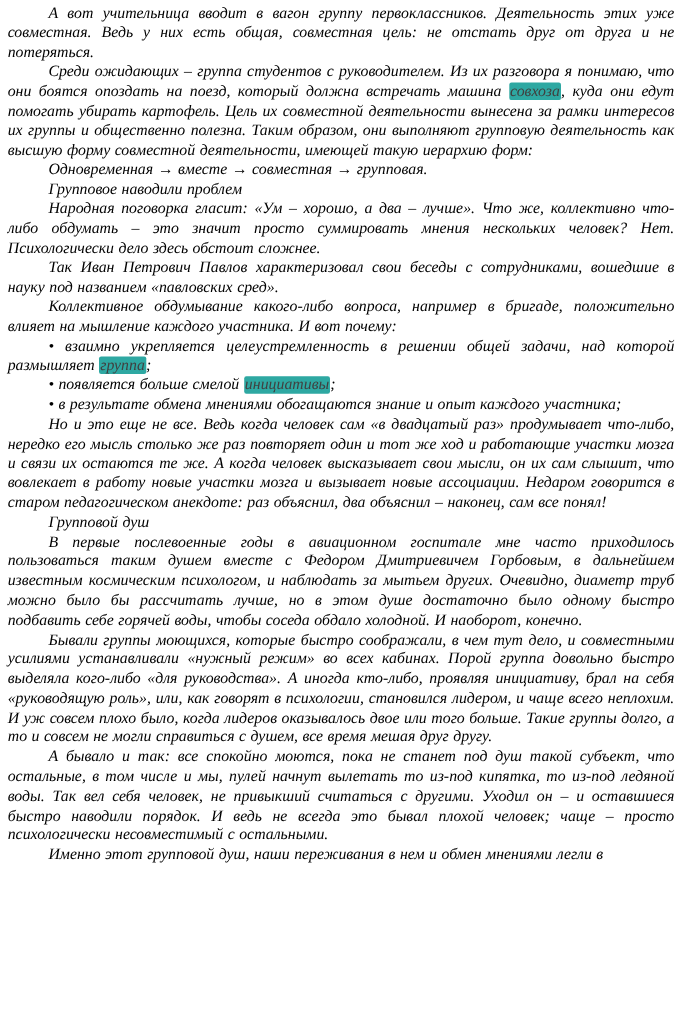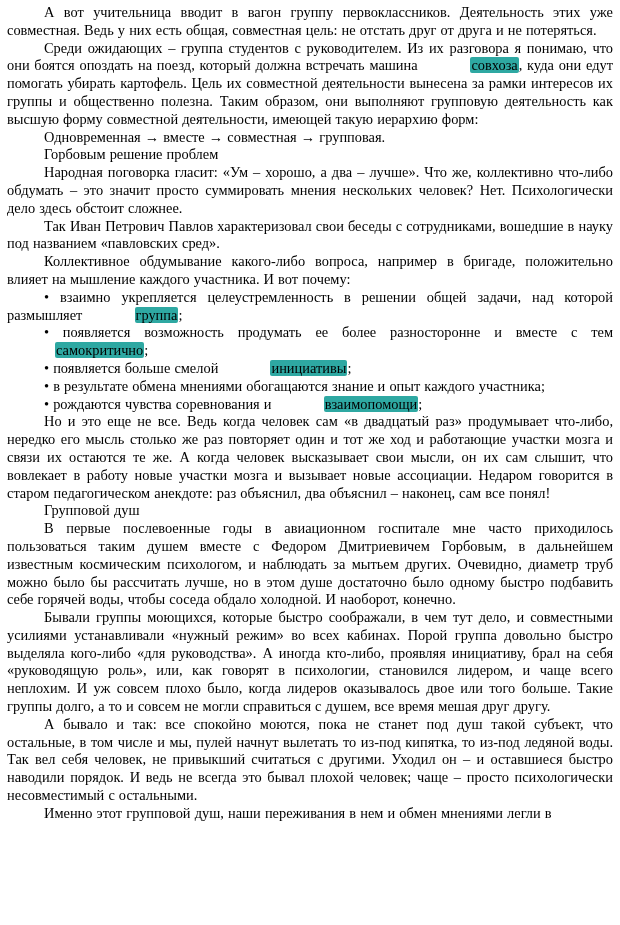--- a/index.html
+++ b/index.html
@@ -1,15 +1,15 @@
 <!DOCTYPE html>
 <html style="--hl: #2ea8a2;"><head>
 <meta charset="utf-8">
 <style>
-  * { margin: 0; padding: 0; box-sizing: border-box; }
+  * { margin: 0; padding: 0; box-sizing: border-box; font-style: italic; }
   html, body { width: 620px; height: 925px; }
   body {
     background: #ffffff;
     color: #000000;
     font-family: "Liberation Serif", "DejaVu Serif", serif;
     overflow: hidden;
   }
   .page {
     width: 620px;
     height: 925px;
@@ -20,43 +20,40 @@
   .content p {
     font-size: 14.4px;
     line-height: 17.8px;
     text-align: justify;
     text-indent: 37px;
     word-spacing: 0.5px;
   }
   .content p.heading { font-weight: normal; }
   .hl {
     background: var(--hl, #2ea8a2);
-    color: #000000;
+    color: #404040;
     border-radius: 2px;
     padding: 0 1px;
-    margin-left: 48px;
   }
 </style>
 </head>
 <body style="background: rgb(255, 255, 255); color: rgb(0, 0, 0);">
 
 <div class="page">
   <div class="content" id="content">
       <p class="body"><span>А вот учительница вводит в вагон группу первоклассников. Деятельность этих уже совместная. Ведь у них есть общая, совместная цель: не отстать друг от друга и не потеряться.</span></p>
       <p class="body"><span>Среди ожидающих – группа студентов с руководителем. Из их разговора я понимаю, что они боятся опоздать на поезд, который должна встречать машина </span><span class="hl">совхоза</span><span>, куда они едут помогать убирать картофель. Цель их совместной деятельности вынесена за рамки интересов их группы и общественно полезна. Таким образом, они выполняют групповую деятельность как высшую форму совместной деятельности, имеющей такую иерархию форм:</span></p>
       <p class="body"><span>Одновременная → вместе → совместная → групповая.</span></p>
-      <p class="heading"><span>Горбовым решение проблем</span></p>
+      <p class="heading"><span>Групповое наводили проблем</span></p>
       <p class="body"><span>Народная поговорка гласит: «Ум – хорошо, а два – лучше». Что же, коллективно что-либо обдумать – это значит просто суммировать мнения нескольких человек? Нет. Психологически дело здесь обстоит сложнее.</span></p>
       <p class="body"><span>Так Иван Петрович Павлов характеризовал свои беседы с сотрудниками, вошедшие в науку под названием «павловских сред».</span></p>
       <p class="body"><span>Коллективное обдумывание какого-либо вопроса, например в бригаде, положительно влияет на мышление каждого участника. И вот почему:</span></p>
       <p class="bullet"><span>• взаимно укрепляется целеустремленность в решении общей задачи, над которой размышляет </span><span class="hl">группа</span><span>;</span></p>
-      <p class="bullet"><span>• появляется возможность продумать ее более разносторонне и вместе с тем </span><span class="hl">самокритично</span><span>;</span></p>
       <p class="bullet"><span>• появляется больше смелой </span><span class="hl">инициативы</span><span>;</span></p>
       <p class="bullet"><span>• в результате обмена мнениями обогащаются знание и опыт каждого участника;</span></p>
-      <p class="bullet"><span>• рождаются чувства соревнования и </span><span class="hl">взаимопомощи</span><span>;</span></p>
       <p class="body"><span>Но и это еще не все. Ведь когда человек сам «в двадцатый раз» продумывает что-либо, нередко его мысль столько же раз повторяет один и тот же ход и работающие участки мозга и связи их остаются те же. А когда человек высказывает свои мысли, он их сам слышит, что вовлекает в работу новые участки мозга и вызывает новые ассоциации. Недаром говорится в старом педагогическом анекдоте: раз объяснил, два объяснил – наконец, сам все понял!</span></p>
       <p class="heading"><span>Групповой душ</span></p>
       <p class="body"><span>В первые послевоенные годы в авиационном госпитале мне часто приходилось пользоваться таким душем вместе с Федором Дмитриевичем Горбовым, в дальнейшем известным космическим психологом, и наблюдать за мытьем других. Очевидно, диаметр труб можно было бы рассчитать лучше, но в этом душе достаточно было одному быстро подбавить себе горячей воды, чтобы соседа обдало холодной. И наоборот, конечно.</span></p>
       <p class="body"><span>Бывали группы моющихся, которые быстро соображали, в чем тут дело, и совместными усилиями устанавливали «нужный режим» во всех кабинах. Порой группа довольно быстро выделяла кого-либо «для руководства». А иногда кто-либо, проявляя инициативу, брал на себя «руководящую роль», или, как говорят в психологии, становился лидером, и чаще всего неплохим. И уж совсем плохо было, когда лидеров оказывалось двое или того больше. Такие группы долго, а то и совсем не могли справиться с душем, все время мешая друг другу.</span></p>
       <p class="body"><span>А бывало и так: все спокойно моются, пока не станет под душ такой субъект, что остальные, в том числе и мы, пулей начнут вылетать то из-под кипятка, то из-под ледяной воды. Так вел себя человек, не привыкший считаться с другими. Уходил он – и оставшиеся быстро наводили порядок. И ведь не всегда это бывал плохой человек; чаще – просто психологически несовместимый с остальными.</span></p>
       <p class="body"><span>Именно этот групповой душ, наши переживания в нем и обмен мнениями легли в</span></p>
     </div>
 </div>
 
 </body></html>

